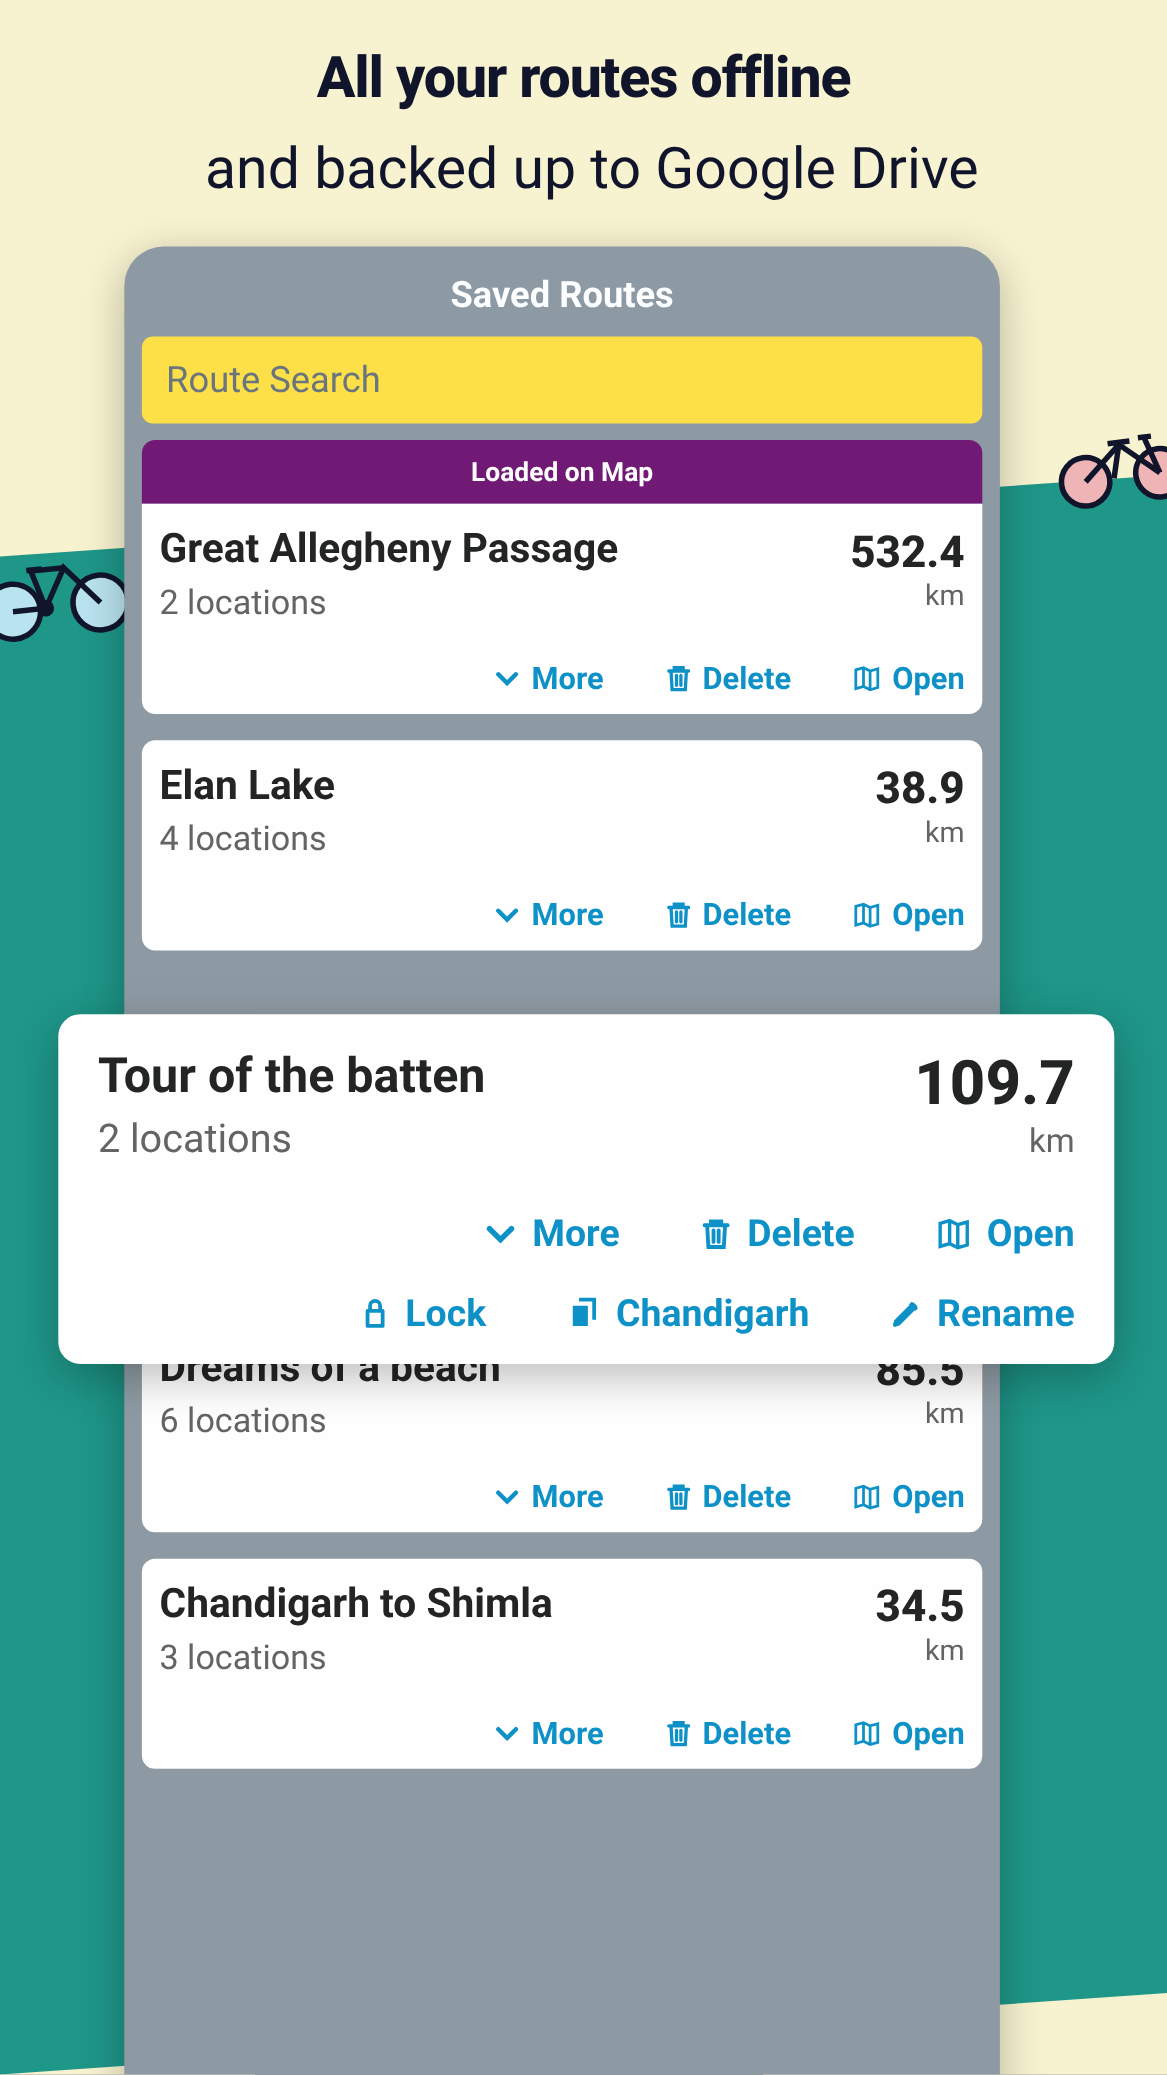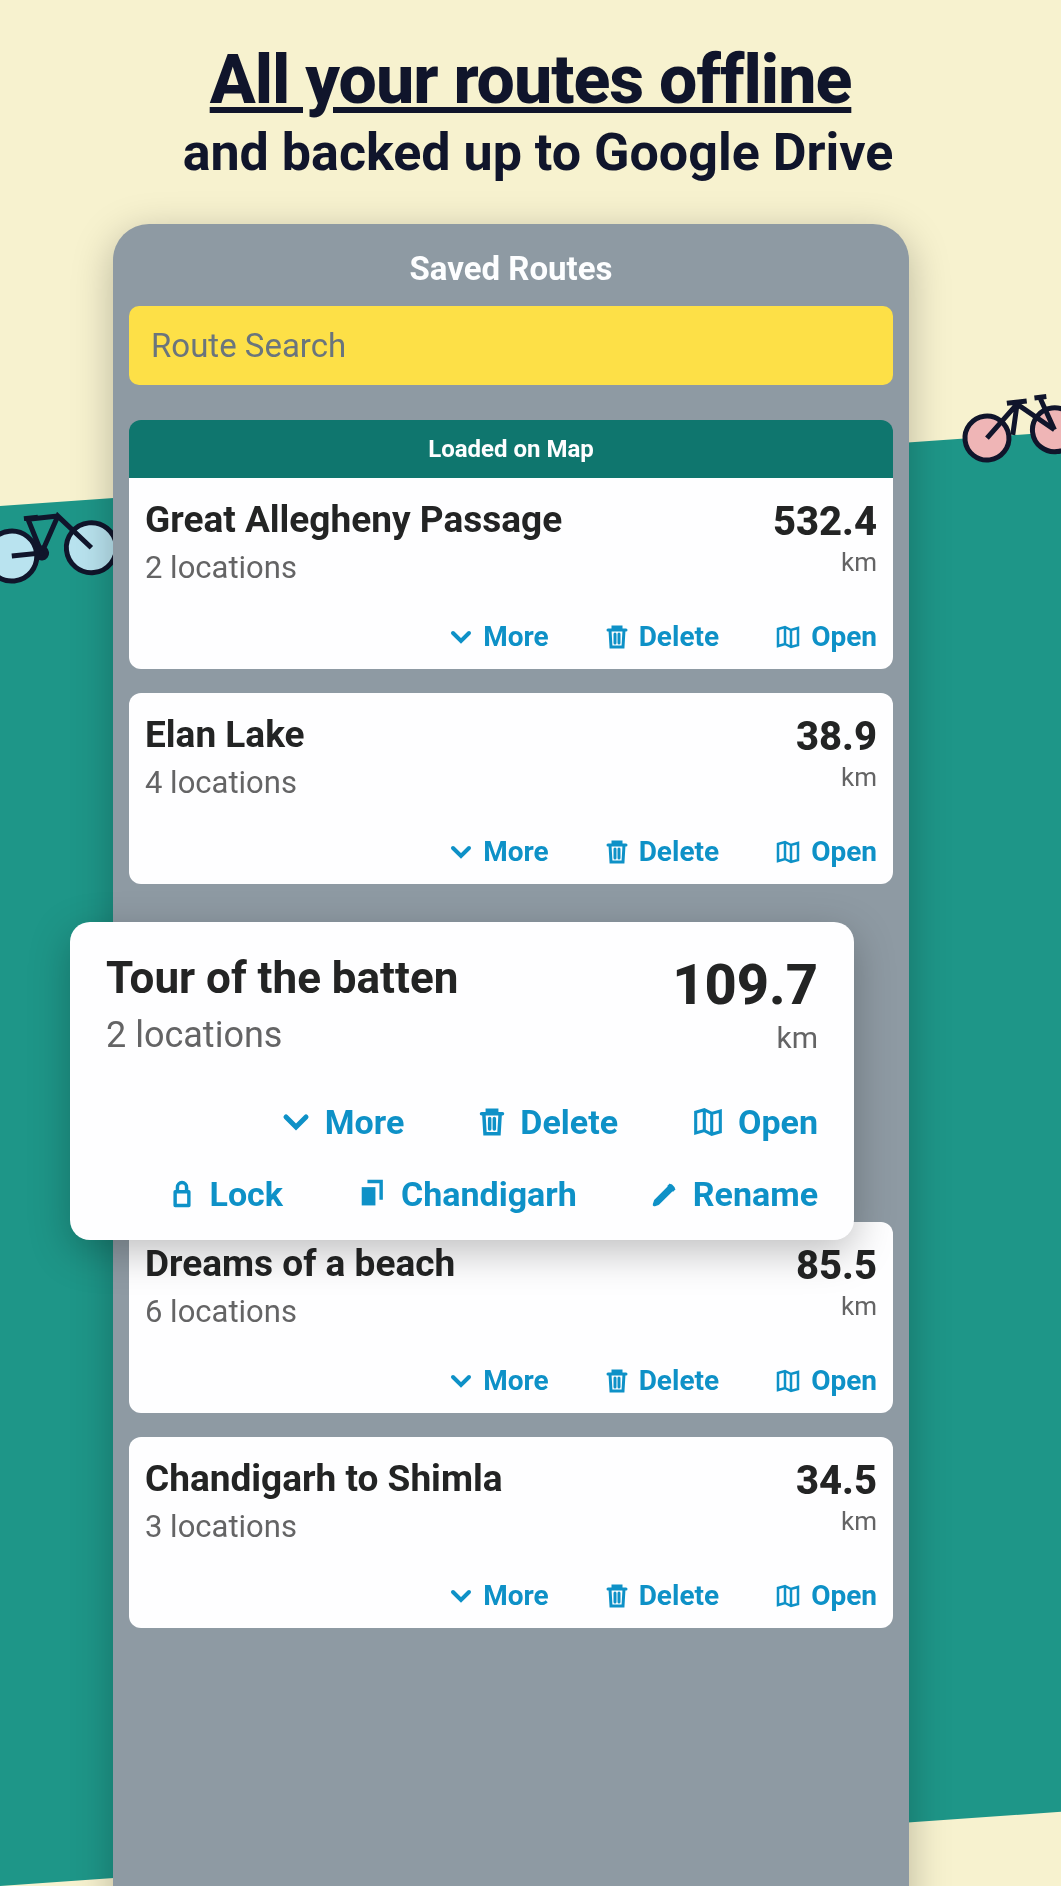--- a/index.html
+++ b/index.html
@@ -23,28 +23,27 @@
   }
   .headline {
     position: relative;
     text-align: center;
     padding-top: 40px;
     z-index: 1;
     color: #10152b;
   }
   .headline-bold {
     font-weight: 800;
-    font-size: 68px;
+    font-size: 52px;
     letter-spacing: -1px;
-    text-decoration: underline;
   }
   .headline-sub {
-    font-weight: 700;
+    font-weight: 400;
     font-size: 52px;
-    margin-top: 2px;
+    margin-top: 22px;
     padding-left: 15px;
   }
   .bike {
     position: absolute;
     z-index: 1;
   }
   .bike-left { left: -20px; top: 492px; transform: rotate(-6deg); }
   .bike-right { right: -18px; top: 380px; transform: rotate(-7deg); }
   .phone-frame {
     position: absolute;
@@ -67,28 +66,28 @@
   }
   .search-field {
     background: #fde047;
     border-radius: 10px;
     padding: 20px 22px;
     color: #6a757d;
     font-size: 33px;
     font-weight: 400;
   }
   .banner-loaded {
-    background: #0f766e;
+    background: #701a75;
     color: #fefeff;
     border-radius: 12px 12px 0 0;
     text-align: center;
     padding: 15px 0;
     font-weight: 700;
     font-size: 24px;
-    margin-top: 35px;
+    margin-top: 15px;
   }
   .card {
     background: #fefeff;
     border-radius: 0 0 12px 12px;
     padding: 20px 16px 16px;
     margin-bottom: 24px;
   }
   .card.rounded { border-radius: 12px; }
   .card-top { display: flex; justify-content: space-between; align-items: flex-start; }
   .card-title { font-size: 37px; font-weight: 700; color: #232424; }
@@ -106,23 +105,23 @@
     align-items: center;
     gap: 10px;
     color: #0e91c7;
     font-weight: 700;
     font-size: 28px;
     cursor: pointer;
   }
   
   .floating-card {
     position: absolute;
-    left: 70px;
+    left: 53px;
     top: 922px;
-    width: 784px;
+    width: 960px;
     background: #fefeff;
     border-radius: 20px;
     box-shadow: 0 12px 40px rgba(0,0,0,0.25);
     padding: 30px 36px 26px;
     z-index: 5;
   }
   .floating-card .card-title { font-size: 44px; }
   .floating-card .card-sub   { font-size: 36px; margin-top: 10px; }
   .floating-card .card-dist  { font-size: 56px; }
   .floating-card .card-unit  { font-size: 30px; }

